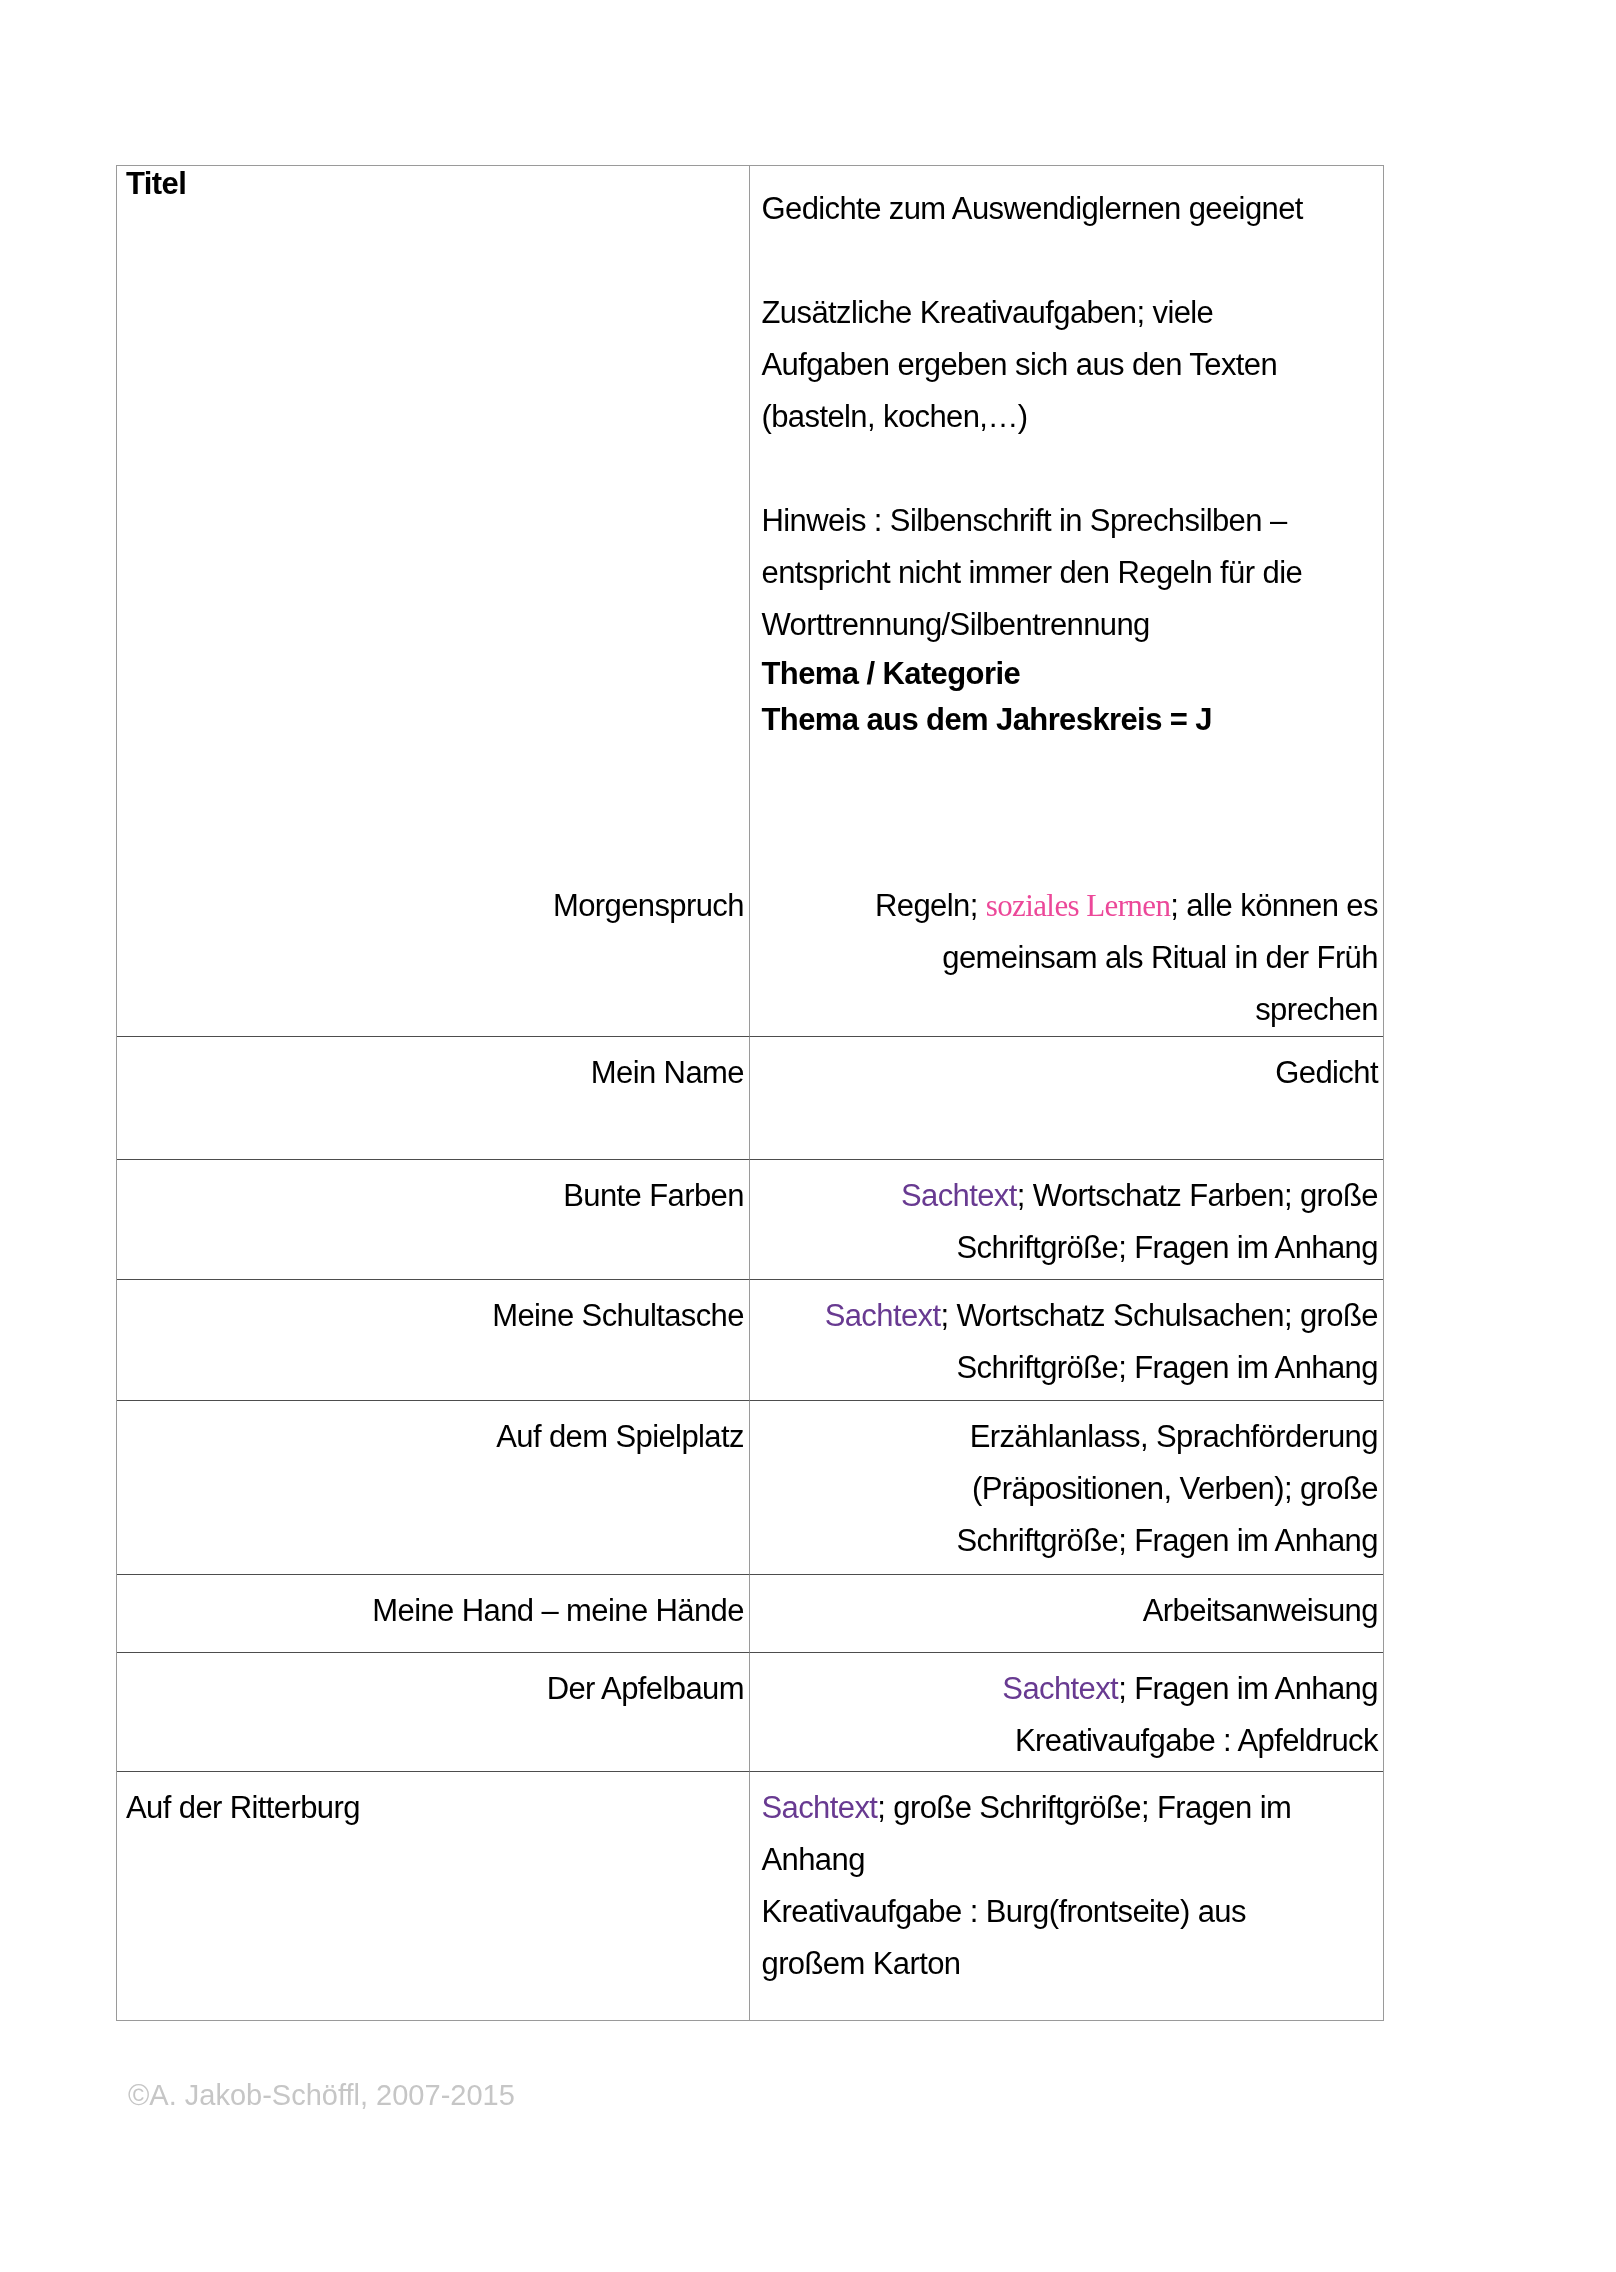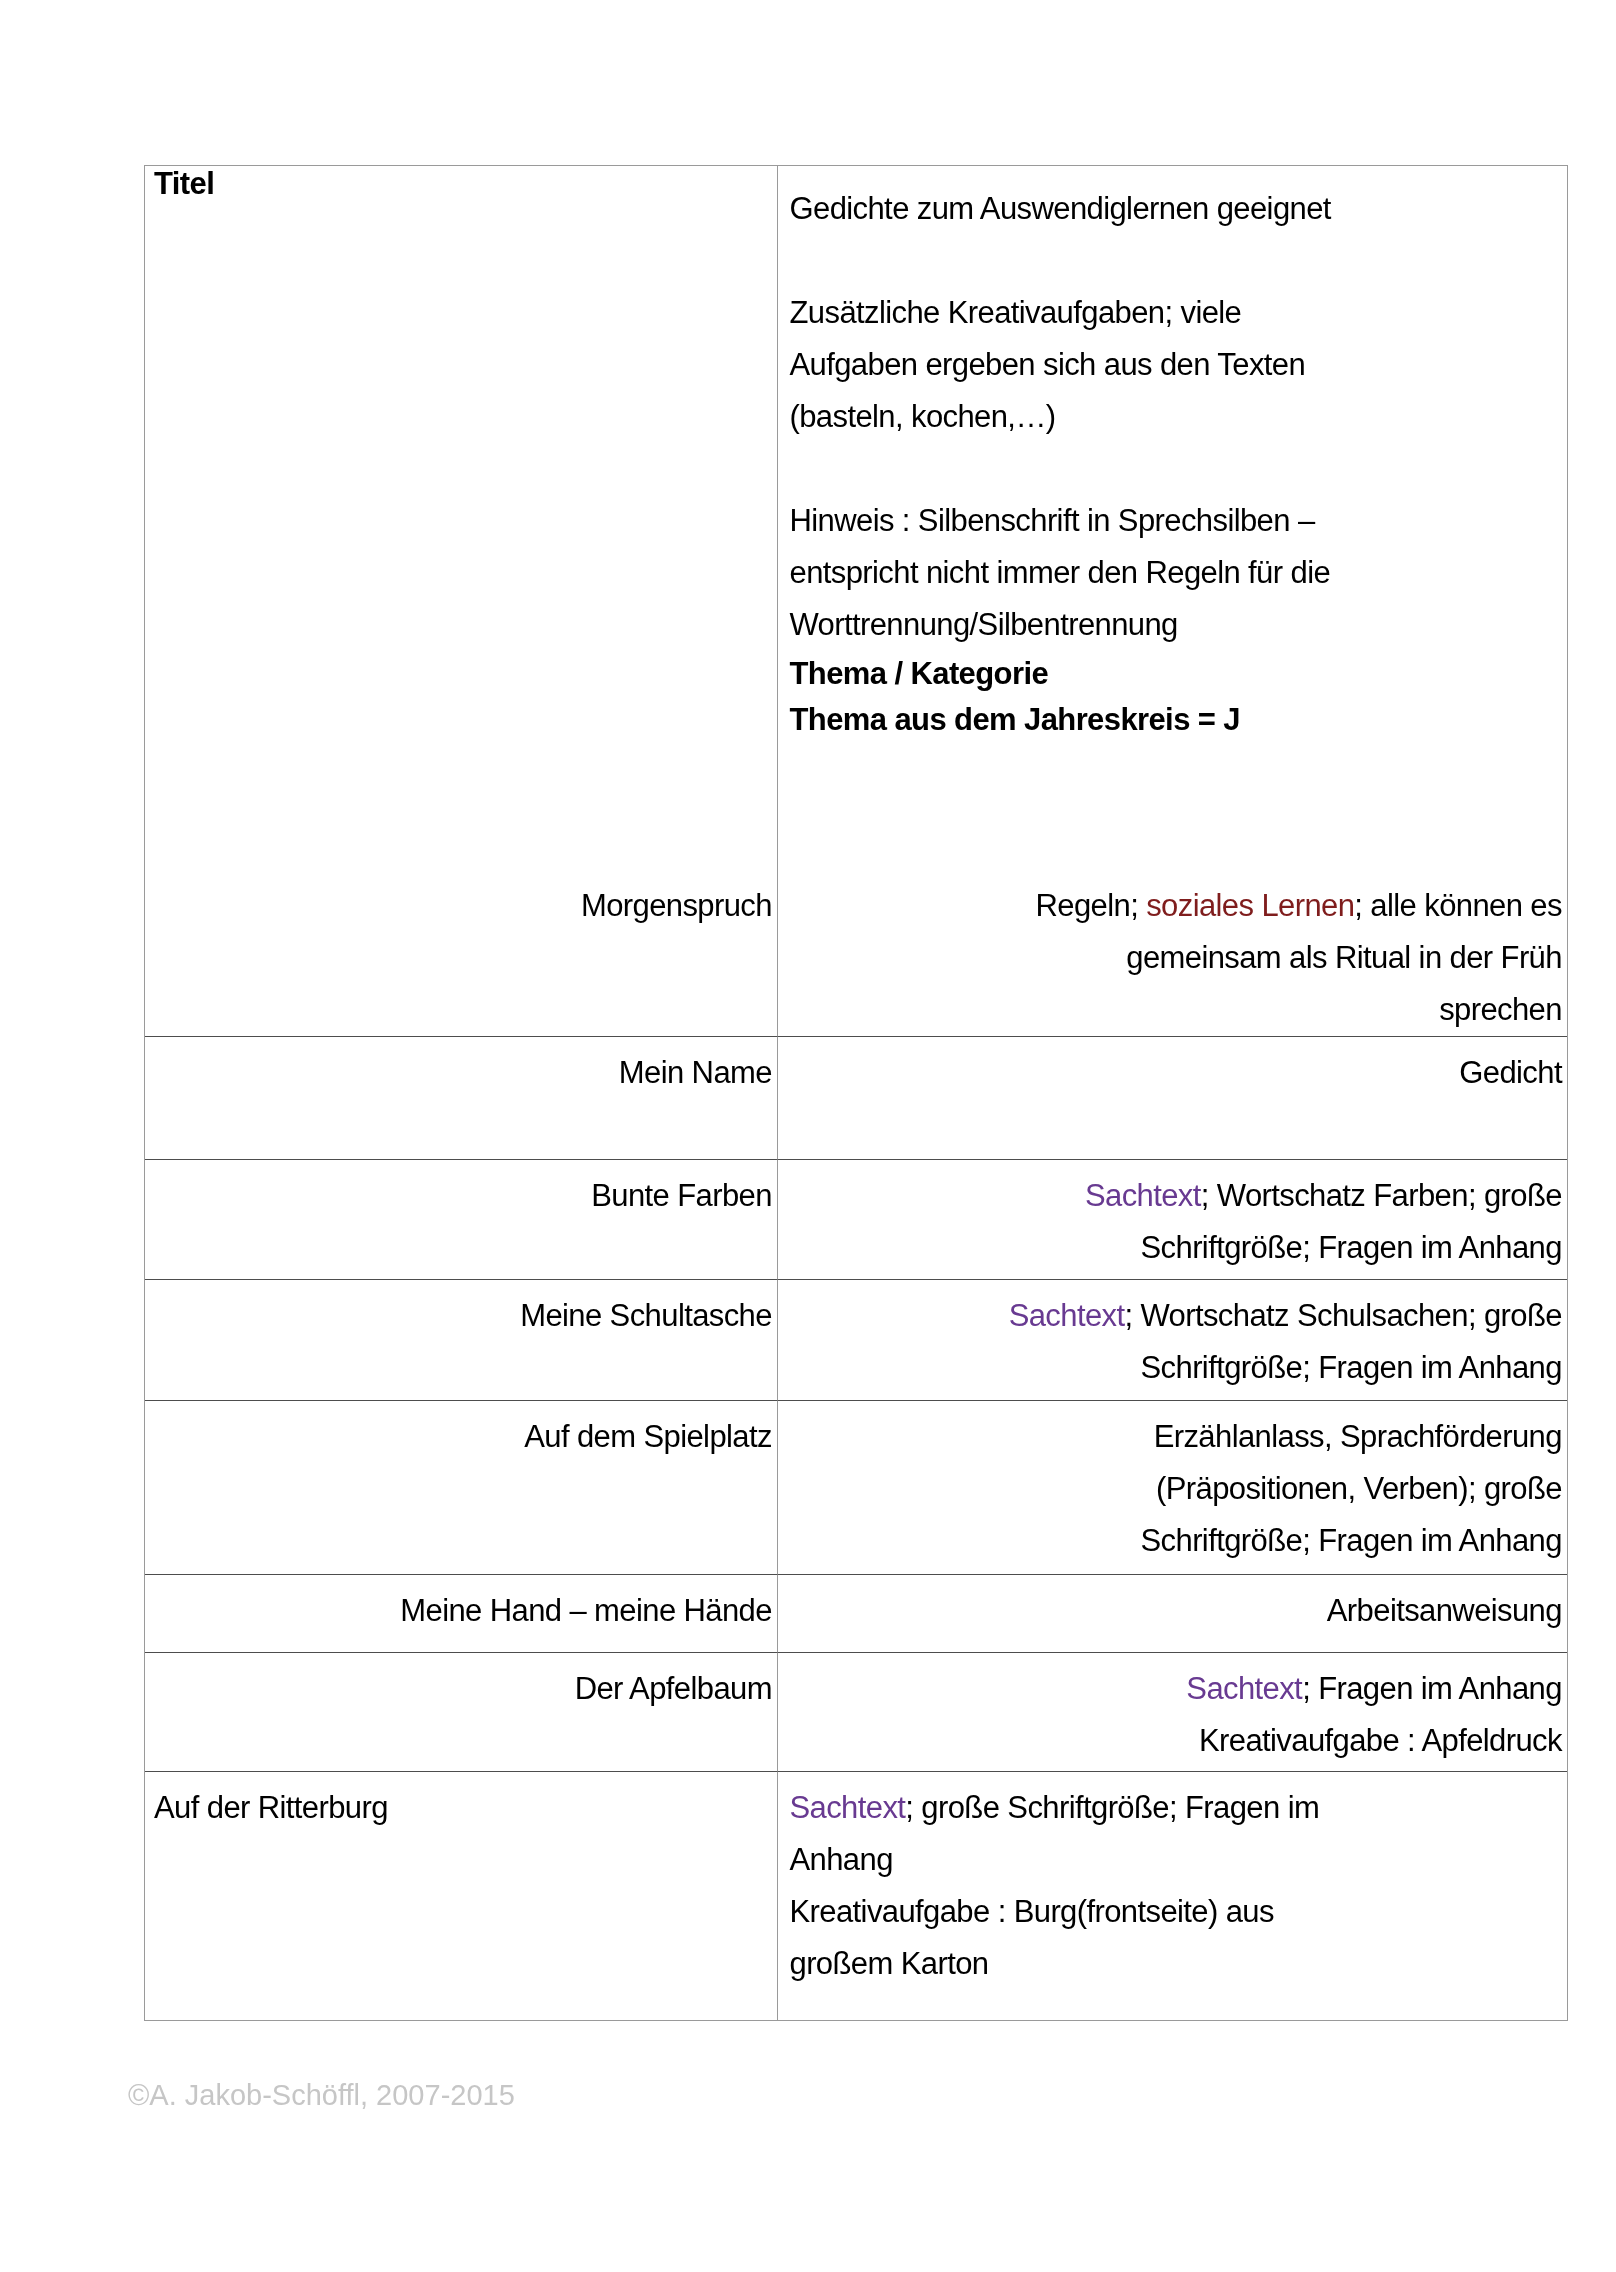--- a/index.html
+++ b/index.html
@@ -10,21 +10,21 @@
   body{
     width:1616px;height:2273px;
     background:#ffffff;
     position:relative;
     font-family:"Liberation Sans", sans-serif;
     color:#000;
     letter-spacing:-0.6px;
   }
   .sheet{position:absolute;inset:0;}
   .table-wrap{
-    position:absolute;left:144px;top:165px;width:1424px;
+    position:absolute;left:116px;top:165px;width:1268px;
   }
   table.listing{
     width:100%;
     table-layout:fixed;
     border-collapse:separate;
     border-spacing:0;
     border:1.3px solid var(--outerline);
   }
   td{
     vertical-align:top;
@@ -113,21 +113,21 @@
           </td>
         </tr>
       </thead>
       <tbody>
           <tr class="r0">
       <td class="col-title">
         <div class="title-pad tline">Morgenspruch</div>
       </td>
       <td class="col-category">
         <div class="cat-pad">
-                <div class="tline"><span>Regeln; </span><span style="color: #7f1d1d;">soziales Lernen</span><span>; alle können es</span></div>
+                <div class="tline"><span>Regeln; </span><span style="color: #ec4899; font-family: Liberation Serif, serif;">soziales Lernen</span><span>; alle können es</span></div>
                 <div class="tline"><span>gemeinsam als Ritual in der Früh</span></div>
                 <div class="tline"><span>sprechen</span></div>
               </div>
       </td>
     </tr>
           <tr class="r1">
       <td class="col-title">
         <div class="title-pad tline">Mein Name</div>
       </td>
       <td class="col-category">

